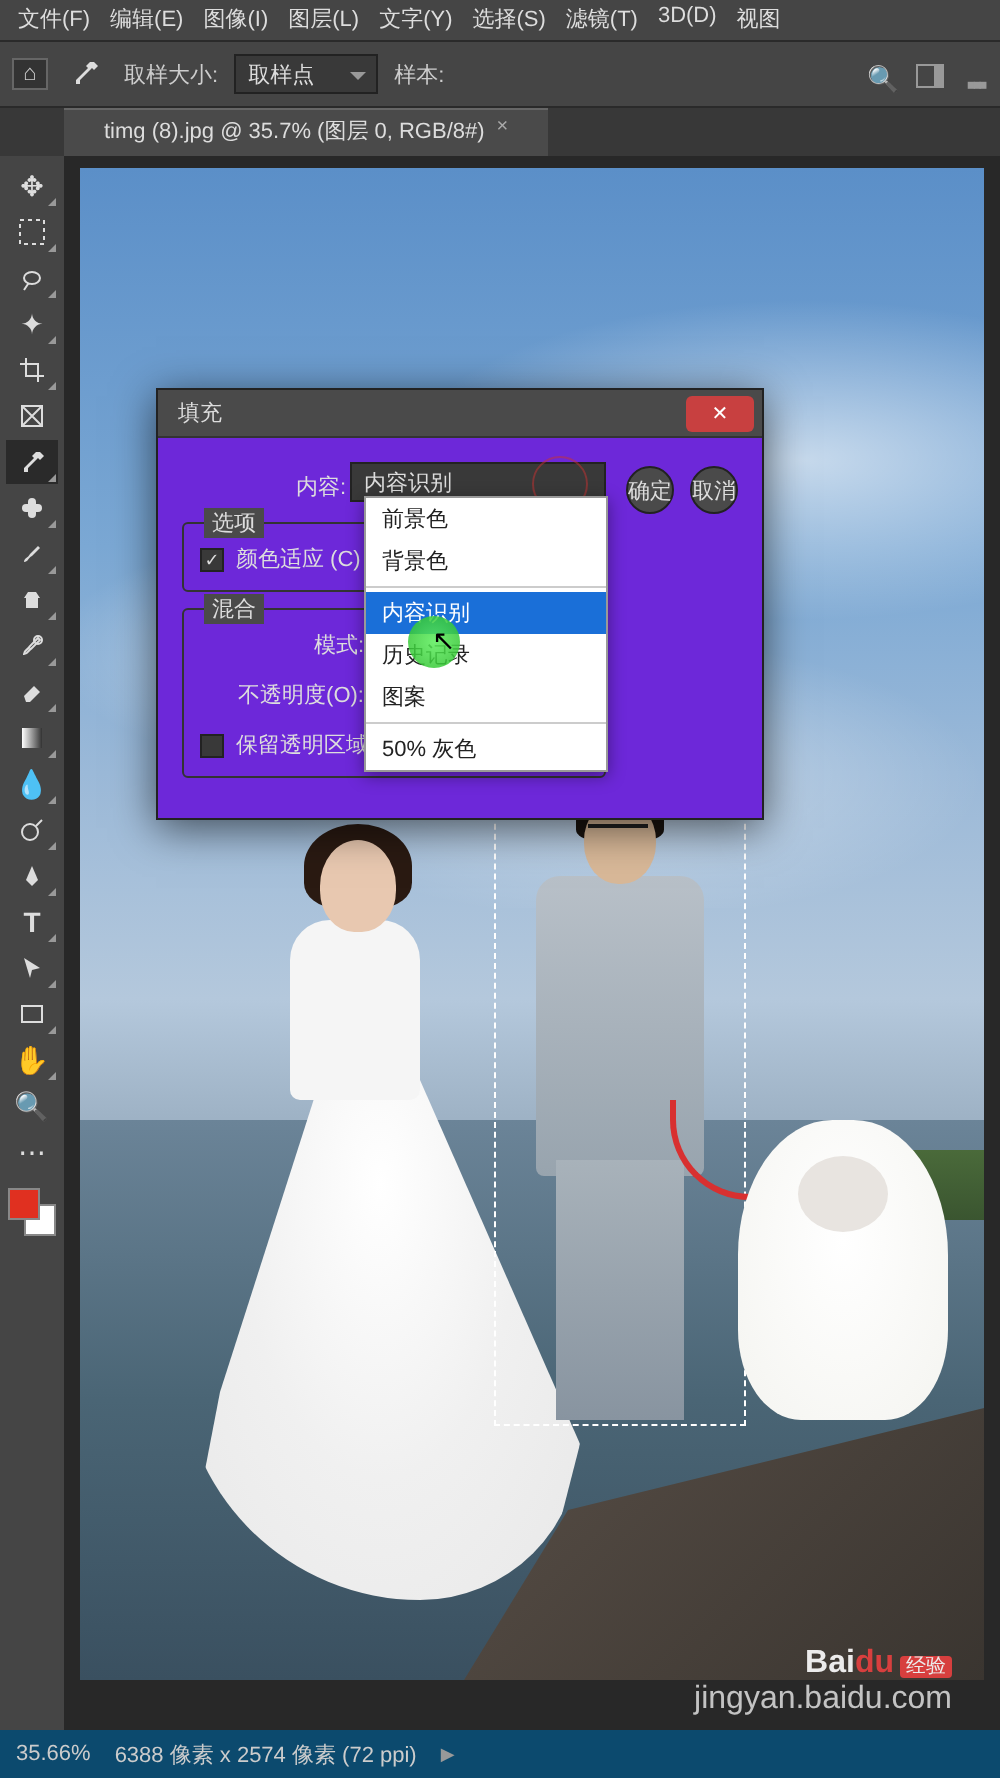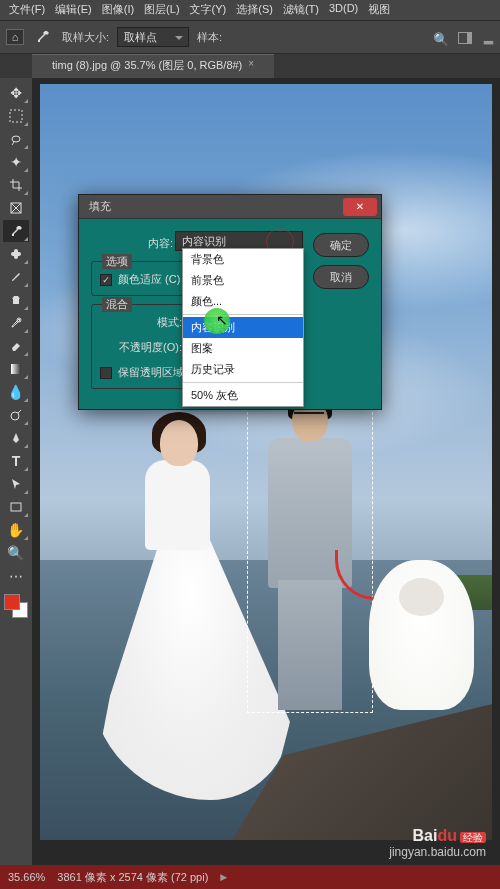--- a/index.html
+++ b/index.html
@@ -38,47 +38,47 @@
 .dog-face{position:absolute;top:18px;left:30px;width:45px;height:38px;background:#e8e4e0;border-radius:50%}
 .leash{position:absolute;bottom:240px;left:295px;width:70px;height:50px;border-left:3px solid #d83030;border-bottom:3px solid #d83030;border-radius:0 0 0 40px}
 .shore{position:absolute;bottom:230px;right:0;width:80px;height:35px;background:linear-gradient(#4a6a3a,#3a5530)}
 .toolbar{position:absolute;left:0;top:78px;width:32px;bottom:24px;background:#454545;display:flex;flex-direction:column;align-items:center;padding-top:4px;gap:1px}
 .tool{width:26px;height:22px;display:flex;align-items:center;justify-content:center;color:#ddd;font-size:14px;position:relative}
 .tool.sel{background:#2a2a2a}
 .tool-tri{position:absolute;bottom:1px;right:1px;border:2px solid transparent;border-bottom-color:#999;border-right-color:#999;width:0;height:0}
 .swatch{margin-top:6px;width:24px;height:24px;position:relative}
 .swatch-fg{position:absolute;top:0;left:0;width:16px;height:16px;background:#e03020;border:1px solid #888}
 .swatch-bg{position:absolute;bottom:0;right:0;width:16px;height:16px;background:#fff;border:1px solid #888}
-.dialog{position:absolute;top:194px;left:78px;width:304px;background:#0f766e;border:1px solid #222;box-shadow:0 4px 20px rgba(0,0,0,.6);font-size:11px;color:#ddd}
+.dialog{position:absolute;top:194px;left:78px;width:304px;background:#6d28d9;border:1px solid #222;box-shadow:0 4px 20px rgba(0,0,0,.6);font-size:11px;color:#ddd}
 .dlg-title{background:#4a4a4a;height:24px;display:flex;align-items:center;justify-content:space-between;padding:0 0 0 10px;border-bottom:1px solid #333}
 .dlg-close{width:34px;height:18px;background:#c84040;border-radius:3px;color:#fff;display:flex;align-items:center;justify-content:center;margin-right:4px;font-size:10px}
 .dlg-body{padding:12px;display:flex;gap:10px}
 .dlg-left{flex:1}
 .row{display:flex;align-items:flex-end;margin-bottom:10px;gap:2px}
 .row label{width:82px;text-align:right;color:#ddd}
 .field{background:#393939;border:1px solid #222;height:20px;flex:1;padding:0 6px;display:flex;align-items:center;position:relative;color:#ddd}
 .field.red-circle:after{content:"";position:absolute;right:8px;top:-4px;width:26px;height:26px;border:1px solid rgba(200,50,50,.5);border-radius:50%}
 .fieldset{border:1px solid #333;border-radius:3px;padding:10px 8px 8px;margin-bottom:8px;position:relative}
 .fieldset-lbl{position:absolute;top:-8px;left:10px;background:#4a4a4a;padding:0 4px;color:#ddd}
 .chk{display:flex;align-items:center;gap:6px}
 .chk-box{width:12px;height:12px;background:#393939;border:1px solid #222;display:flex;align-items:center;justify-content:center;color:#ddd;font-size:9px}
-.dlg-right{width:56px;display:flex;flex-direction:column;gap:8px;padding-top:2px}
+.dlg-right{width:56px;display:flex;flex-direction:row;gap:8px;padding-top:2px}
 .btn{height:24px;border:1px solid #222;border-radius:12px;background:#4a4a4a;color:#ddd;display:flex;align-items:center;justify-content:center;font-size:11px}
 .dropdown{position:absolute;top:248px;left:182px;width:122px;background:#fff;border:1px solid #999;box-shadow:0 2px 8px rgba(0,0,0,.4);font-size:11px;color:#222;z-index:50}
 .dd-item{padding:3px 8px}
 .dd-item.hl{background:#1a6fd8;color:#fff;position:relative}
 .dd-sep{height:1px;background:#ccc;margin:2px 0}
 .green-dot{position:absolute;width:26px;height:26px;background:radial-gradient(circle,#5aed5a,#2abc2a);border-radius:50%;top:308px;left:204px;z-index:60;opacity:.85}
 .cursor{position:absolute;top:312px;left:216px;z-index:70;font-size:14px;color:#000}
-.statusbar{position:absolute;bottom:0;left:0;right:0;height:24px;background:#7f1d1d;display:flex;align-items:center;padding:0 8px;font-size:11px;color:#ccc;gap:12px}
+.statusbar{position:absolute;bottom:0;left:0;right:0;height:24px;background:#0c4a6e;display:flex;align-items:center;padding:0 8px;font-size:11px;color:#ccc;gap:12px}
 .statusbar .sb-arrow{color:#999;font-size:9px}
-.watermark{position:absolute;bottom:30px;right:14px;text-align:right;color:#fff;font-size:11px;opacity:.9}
+.watermark{position:absolute;bottom:30px;right:24px;text-align:right;color:#fff;font-size:11px;opacity:.9}
 .watermark b{font-size:16px;font-weight:bold}
 .watermark .wm-red{background:#e84040;color:#fff;padding:0 3px;border-radius:2px;font-size:10px;margin-left:3px}
-.watermark .wm-url{font-size:12px;opacity:.8}
+.watermark .wm-url{font-size:16px;opacity:.8}
 </style>
 </head>
 <body>
 
 <div class="menubar">
   <span>文件(F)</span>
   <span>编辑(E)</span>
   <span>图像(I)</span>
   <span>图层(L)</span>
   <span>文字(Y)</span>
@@ -283,35 +283,34 @@
       </div>
     </div>
     <div class="dlg-right">
       <div class="btn">确定</div>
       <div class="btn">取消</div>
     </div>
   </div>
 </div>
 
 <div class="dropdown">
+  <div class="dd-item">前景色</div>
   <div class="dd-item">背景色</div>
-  <div class="dd-item">前景色</div>
-  <div class="dd-item">颜色...</div>
   <div class="dd-sep"></div>
   <div class="dd-item hl">内容识别</div>
+  <div class="dd-item">历史记录</div>
   <div class="dd-item">图案</div>
-  <div class="dd-item">历史记录</div>
   <div class="dd-sep"></div>
   <div class="dd-item">50% 灰色</div>
 </div>
 <div class="green-dot"></div>
 <div class="cursor">↖</div>
 
 <div class="watermark">
   <div><b><span>Bai</span><span style="color:#e84040">du</span></b><span class="wm-red">经验</span></div>
   <div class="wm-url">jingyan.baidu.com</div>
 </div>
 
 <div class="statusbar">
   <span>35.66%</span>
-  <span>3861 像素 x 2574 像素 (72 ppi)</span>
+  <span>6388 像素 x 2574 像素 (72 ppi)</span>
   <span class="sb-arrow">▶</span>
 </div>
 
 </body></html>

